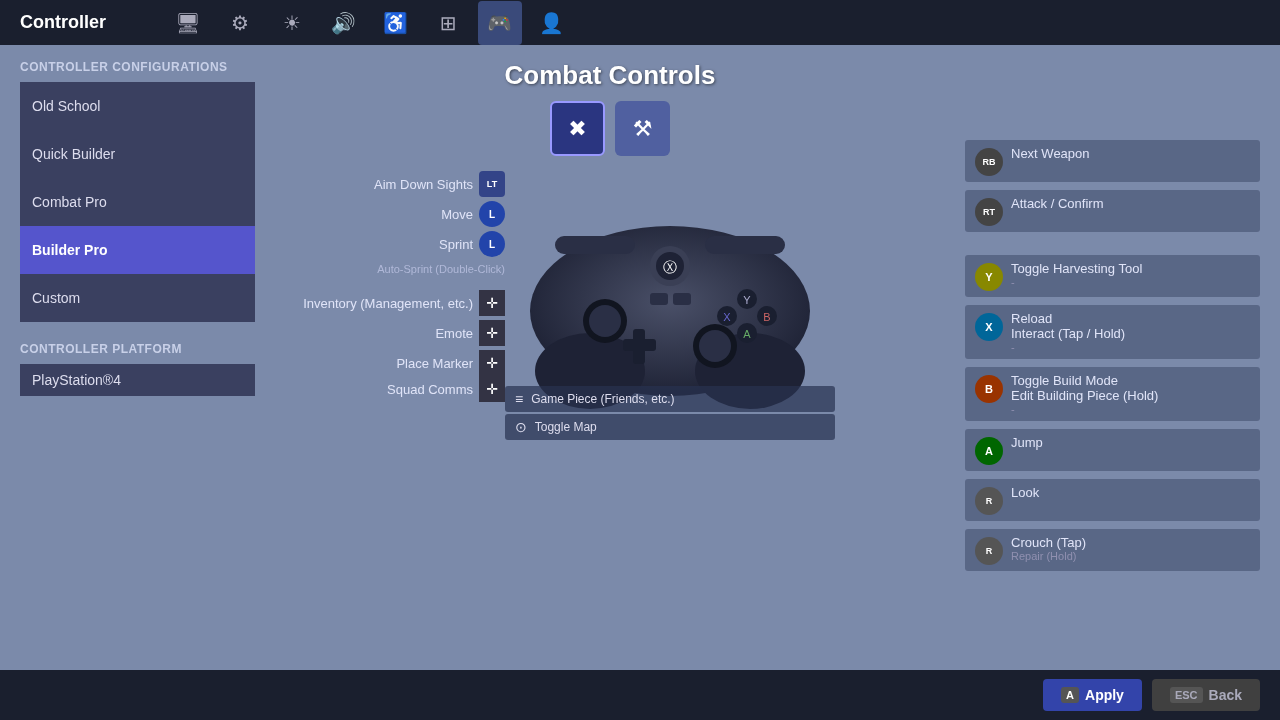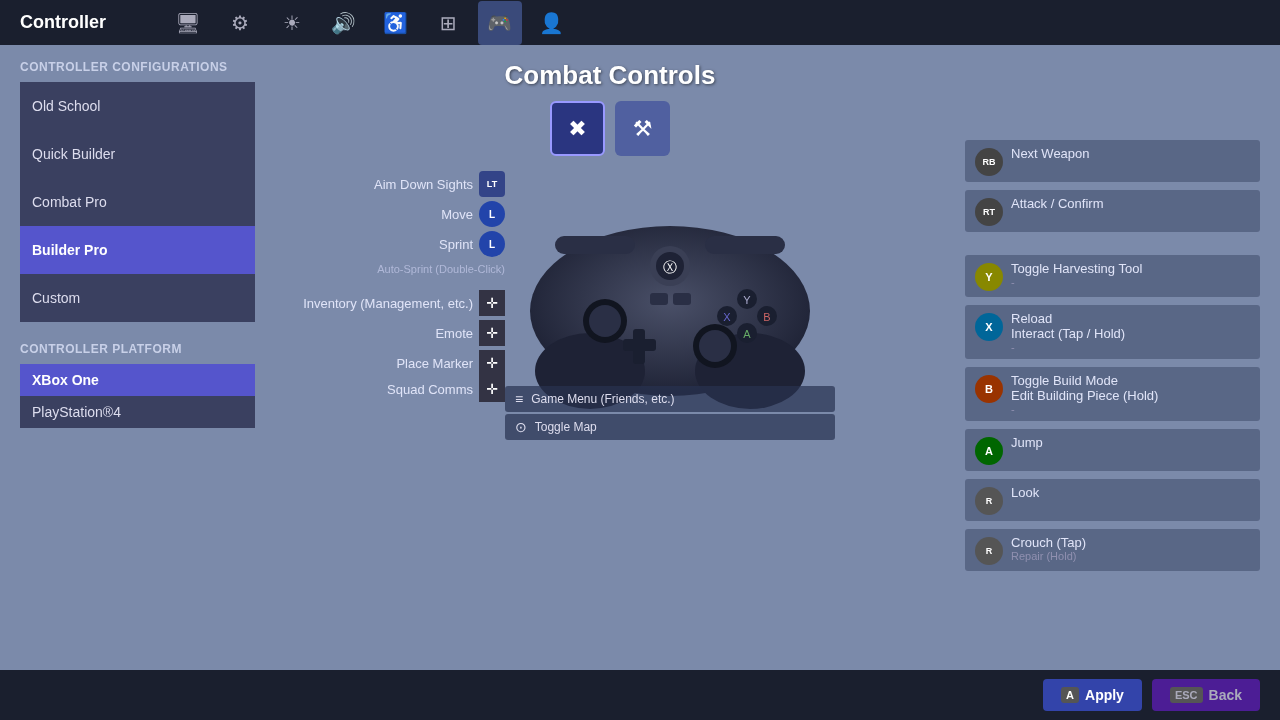--- a/index.html
+++ b/index.html
@@ -240,21 +240,21 @@
       display: flex;
       align-items: center;
       gap: 6px;
       padding: 8px 18px;
       border-radius: 4px;
       cursor: pointer;
       font-size: 14px;
       font-weight: bold;
     }
     .bottom-btn.apply { background: #3344aa; color: #fff; }
-    .bottom-btn.back { background: #4c1d95; color: #aab; }
+    .bottom-btn.back { background: #404040; color: #aab; }
     .bottom-btn-key {
       background: #555;
       padding: 2px 5px;
       border-radius: 3px;
       font-size: 11px;
     }
 
     
     .controller-container {
       position: relative;
@@ -286,21 +286,20 @@
     <div class="section-label">Controller Configurations</div>
     <div class="config-list">
       <div class="config-item">Old School</div>
       <div class="config-item">Quick Builder</div>
       <div class="config-item">Combat Pro</div>
       <div class="config-item active">Builder Pro</div>
       <div class="config-item">Custom</div>
     </div>
     <div class="section-label" style="margin-top:10px;">Controller Platform</div>
     <div class="platform-list">
-      <div class="platform-item active">XBox One</div>
       <div class="platform-item">PlayStation®4</div>
     </div>
   </div>
 
   <div class="center-panel">
     <div class="page-title">Combat Controls</div>
 
     <div class="combat-icons">
       <div class="combat-icon-box active">✖</div>
       <div class="combat-icon-box">⚒</div>
@@ -392,21 +391,21 @@
           <text x="242" y="157" text-anchor="middle" font-size="11" fill="#6a6">A</text>
 
           <rect x="145" y="112" width="18" height="12" rx="3" fill="#2a2f45"></rect>
           <rect x="168" y="112" width="18" height="12" rx="3" fill="#2a2f45"></rect>
         </svg>
       </div>
 
       <div style="position:absolute; left:240px; top:215px; width:330px;">
         <div class="bottom-label-row">
           <span style="font-size:14px;">≡</span>
-          <span>Game Menu (Friends, etc.)</span>
+          <span>Game Piece (Friends, etc.)</span>
         </div>
         <div class="bottom-label-row">
           <span style="font-size:14px;">⊙</span>
           <span>Toggle Map</span>
         </div>
       </div>
 
     </div>
   </div>
 

